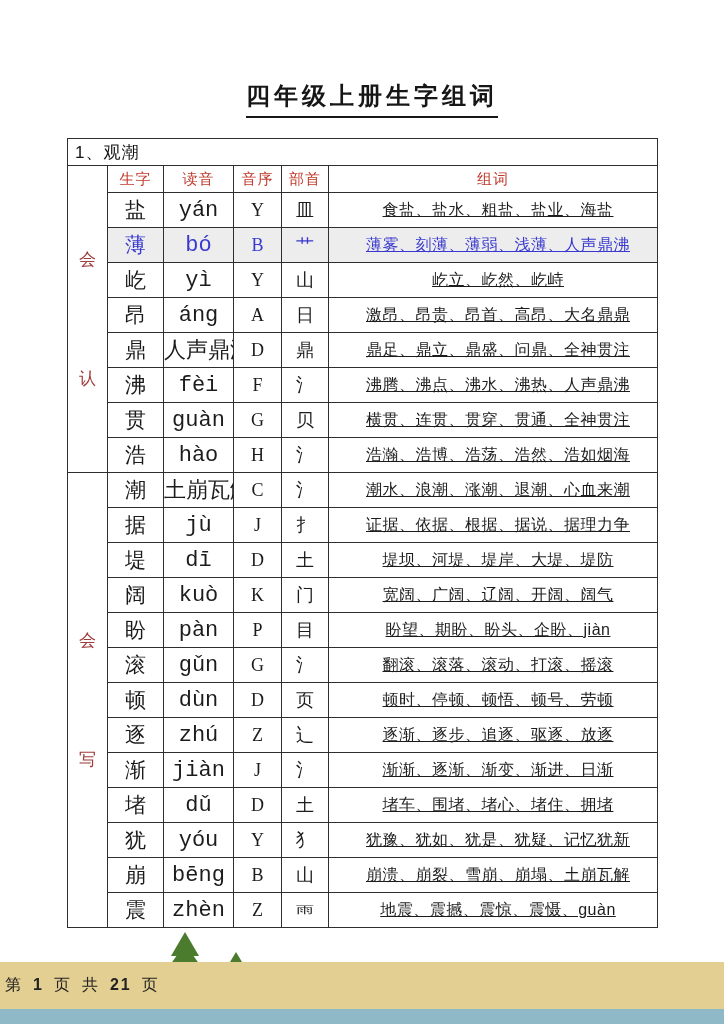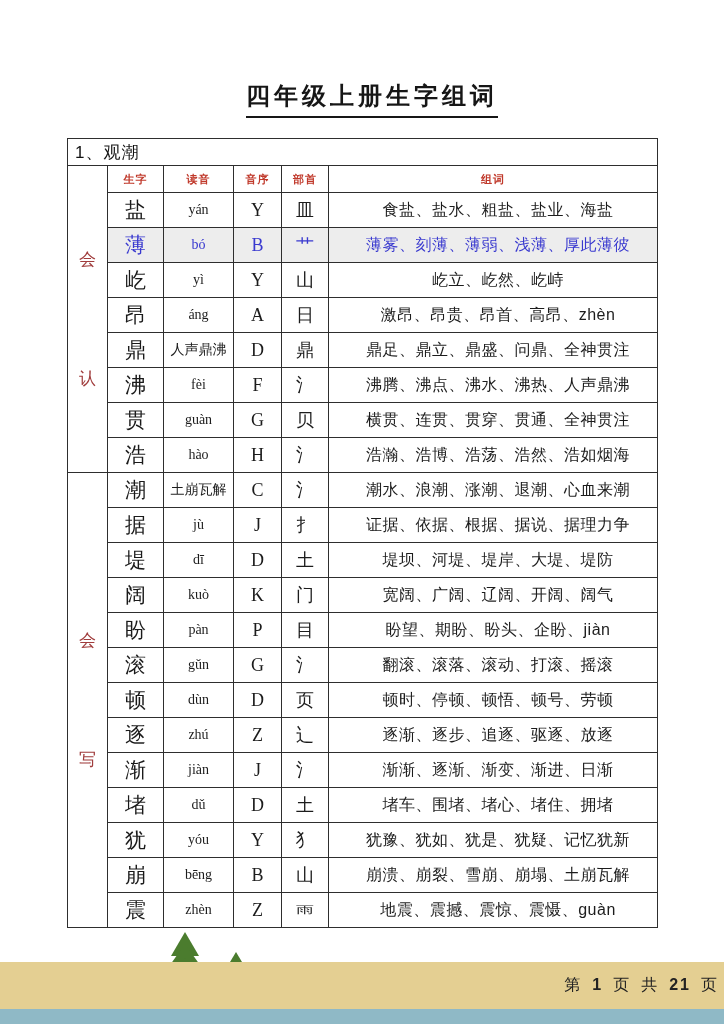--- a/index.html
+++ b/index.html
@@ -48,64 +48,65 @@
   tr.lesson-row td {
     height: 27px;
     text-align: left;
     padding-left: 7px;
     font-size: 17px;
     color: #111;
     letter-spacing: 1px;
   }
   tr.header-row th {
     height: 27px;
-    font-weight: bold;
-    font-size: 11px;
+    font-weight: normal;
+    font-size: 15px;
     color: var(--header_red);
     letter-spacing: 1px;
   }
   td.vlabel-cell {
     width: 40px;
     color: var(--label_red);
     font-size: 17px;
     vertical-align: middle;
   }
   .vlabel-inner {
     display: flex;
     flex-direction: column;
     align-items: center;
     justify-content: center;
     gap: 96px;
   }
   tr.vocab-row td { height: 35px; }
   td.char-cell   { font-size: 21px; color: #1a1a1a; }
-  td.pinyin-cell { font-family: Liberation Serif, serif; font-size: 14px; }
+  td.pinyin-cell { font-family: Liberation Mono, monospace; font-size: 22px; }
   td.initial-cell{ font-family: "Liberation Serif", serif; font-size: 18px; }
   td.radical-cell{ font-size: 18px; }
   td.radical-cell.compressed span { display:inline-block; transform: scaleY(0.55); }
   td.words-cell  {
     text-align: left;
     padding-left: 10px;
     font-size: 16px;
     letter-spacing: 0.5px;
+    text-decoration: underline;
   }
   tr.vocab-row.highlight td {
     background: var(--highlight_bg);
     color: var(--highlight_blue);
   }
 
   
   .footer-band-tan {
     position: absolute;
     left: 0; top: 962px;
     width: 724px; height: 47px;
     background: var(--footer_tan);
     display: flex;
     align-items: center;
-    justify-content: flex-end;
+    justify-content: flex-start;
   }
   .footer-band-blue {
     position: absolute;
     left: 0; top: 1009px;
     width: 724px; height: 15px;
     background: var(--footer_blue);
   }
   .page-num-text {
     font-size: 16px;
     color: #222;
@@ -157,35 +158,35 @@
         <td class="pinyin-cell">yán</td>
         <td class="initial-cell">Y</td>
         <td class="radical-cell">皿</td>
         <td class="words-cell">食盐、盐水、粗盐、盐业、海盐</td>
       </tr>
       <tr class="vocab-row highlight">
         <td class="char-cell">薄</td>
         <td class="pinyin-cell">bó</td>
         <td class="initial-cell">B</td>
         <td class="radical-cell">艹</td>
-        <td class="words-cell">薄雾、刻薄、薄弱、浅薄、厚此薄彼</td>
+        <td class="words-cell">薄雾、刻薄、薄弱、浅薄、人声鼎沸</td>
       </tr>
       <tr class="vocab-row">
         <td class="char-cell">屹</td>
         <td class="pinyin-cell">yì</td>
         <td class="initial-cell">Y</td>
         <td class="radical-cell">山</td>
         <td class="words-cell">屹立、屹然、屹峙</td>
       </tr>
       <tr class="vocab-row">
         <td class="char-cell">昂</td>
         <td class="pinyin-cell">áng</td>
         <td class="initial-cell">A</td>
         <td class="radical-cell">日</td>
-        <td class="words-cell">激昂、昂贵、昂首、高昂、zhèn</td>
+        <td class="words-cell">激昂、昂贵、昂首、高昂、大名鼎鼎</td>
       </tr>
       <tr class="vocab-row">
         <td class="char-cell">鼎</td>
         <td class="pinyin-cell">人声鼎沸</td>
         <td class="initial-cell">D</td>
         <td class="radical-cell">鼎</td>
         <td class="words-cell">鼎足、鼎立、鼎盛、问鼎、全神贯注</td>
       </tr>
       <tr class="vocab-row">
         <td class="char-cell">沸</td>

